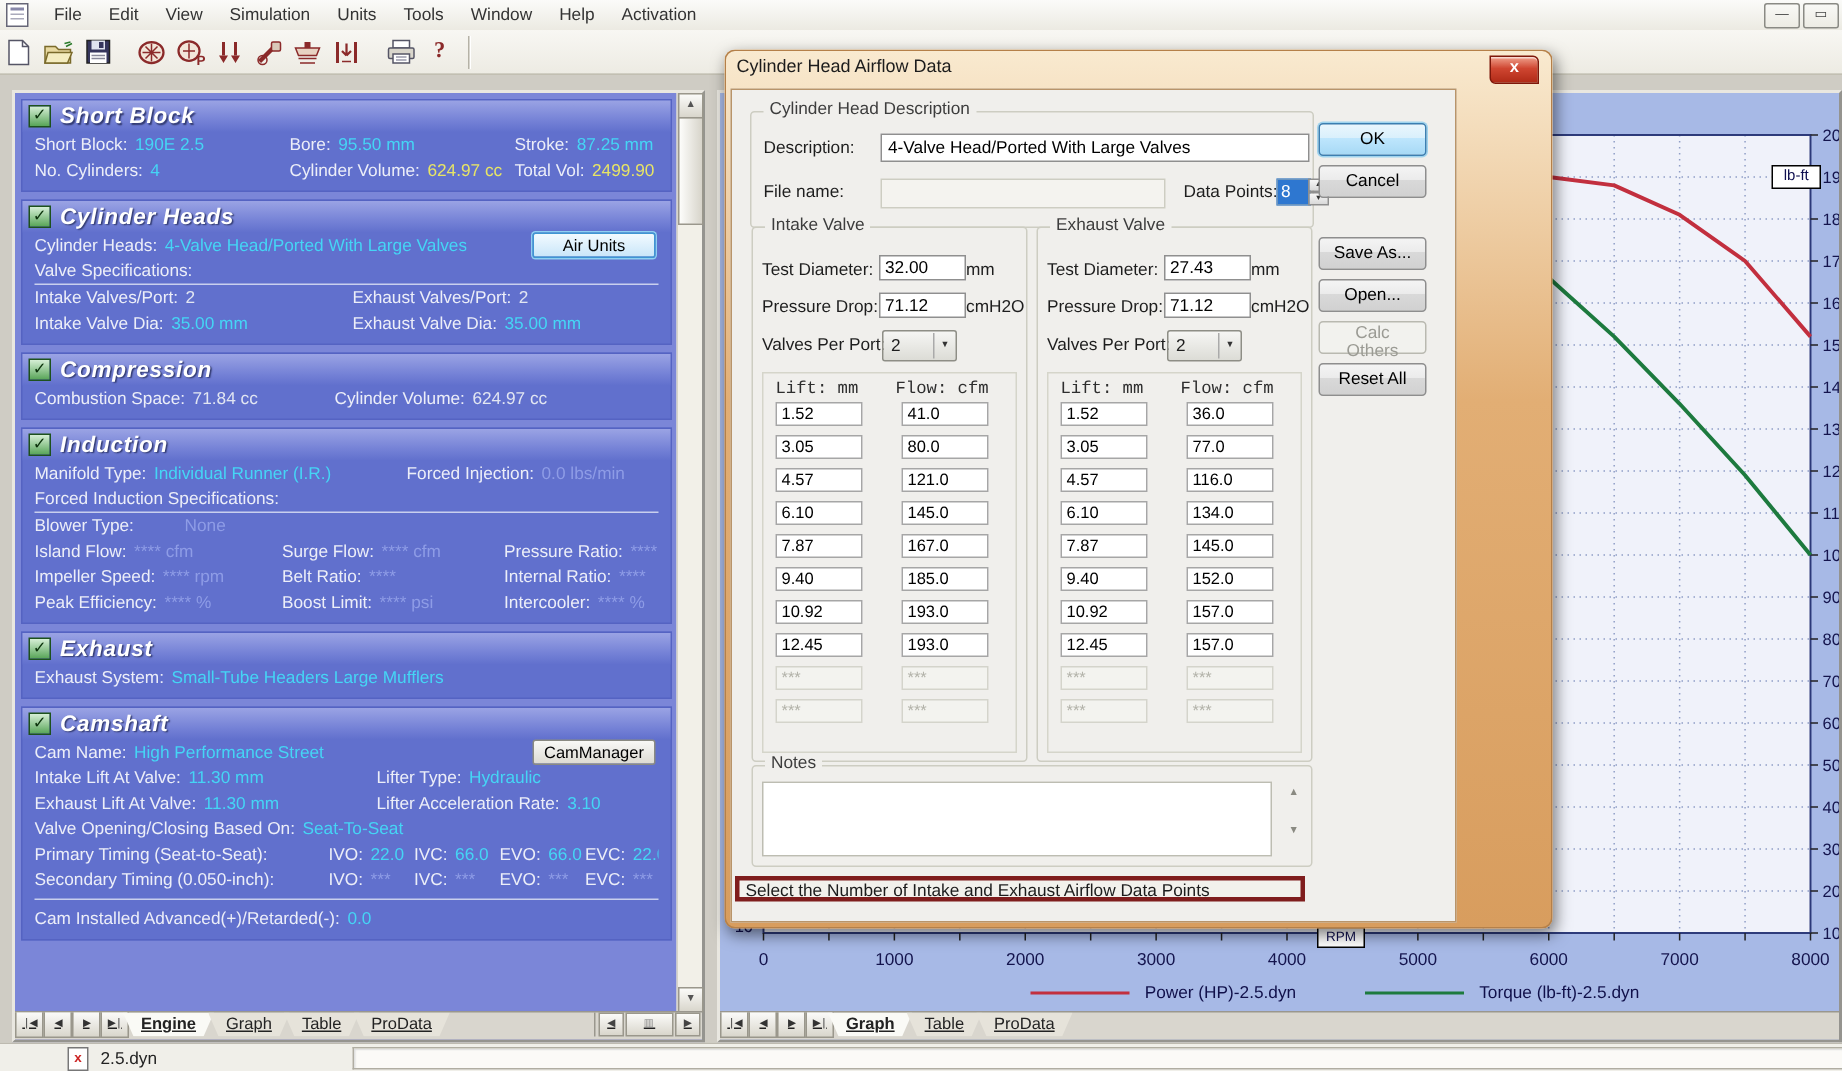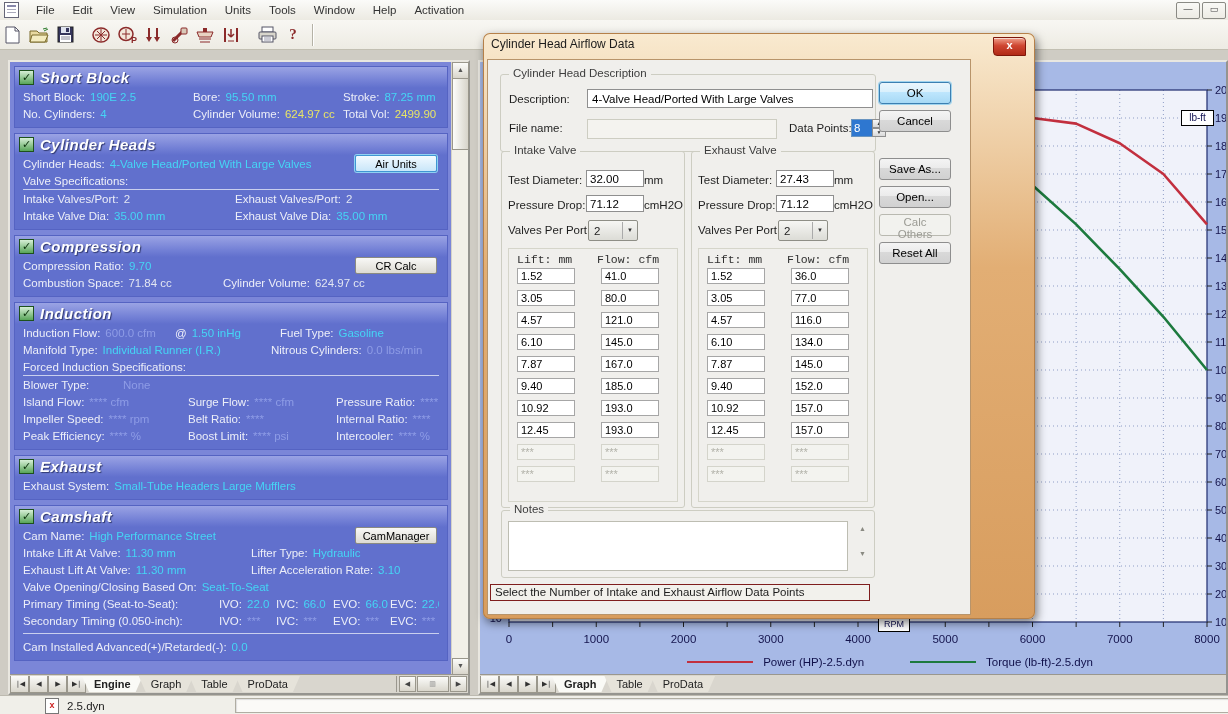--- a/index.html
+++ b/index.html
@@ -68,21 +68,21 @@
   
   #engine-vsb{position:absolute;top:0;right:0;width:16px;bottom:18px;background:#f2f0e8;border-left:1px solid #d6d3c8;}
   .sb-btn{position:absolute;left:0;width:15px;height:15px;background:linear-gradient(#fbfbf9,#d9d6cc);
           border:1px solid #9a978c;font-size:7px;text-align:center;line-height:14px;color:#555;}
   #engine-vsb .up{top:0;}
   #engine-vsb .dn{bottom:0;}
   #engine-thumb{position:absolute;left:0;top:16px;width:15px;height:70px;background:linear-gradient(90deg,#fdfdfb,#d7d4ca);border:1px solid #9a978c;}
 
   
   .tabstrip{position:absolute;left:0;right:0;bottom:0;height:18px;background:#d9d6ce;border-top:1px solid #9a978e;
-            display:flex;align-items:center;font-size:11px;}
+            display:flex;align-items:flex-start;font-size:11px;text-decoration:underline;}
   .tnav{width:17px;background:linear-gradient(#fbfbf9,#d9d6cc);border:1px solid #9a978c;border-top:none;
         font-size:7px;line-height:16px;text-align:center;color:#333;letter-spacing:-1px;}
   .tab{padding:2px 12px;margin-left:-4px;background:#e6e3da;clip-path:polygon(0 0,100% 0,calc(100% - 7px) 100%,7px 100%);
        color:#222;}
   .tab.active{background:#fafaf6;font-weight:bold;}
   .mini-sb{margin-left:auto;display:flex;align-items:center;border-left:1px solid #9a978e;padding-left:2px;}
   .mini-sb span{display:inline-block;width:15px;height:14px;border:1px solid #9a978c;background:linear-gradient(#fbfbf9,#d9d6cc);
         font-size:7px;line-height:13px;text-align:center;color:#444;margin-right:1px;}
   .mini-sb .mid{width:30px;color:#888;letter-spacing:1px;}
 
@@ -138,21 +138,21 @@
   .dropdown .darr{width:14px;border-left:1px solid #aaa;font-size:6px;text-align:center;color:#333;line-height:17px;}
   .af-panel{position:absolute;left:6px;top:96px;width:168px;height:252px;border:1px solid #d5d5ca;background:#f0efec;}
   .af-head{display:flex;padding:4px 0 2px 8px;color:#2e2e2e;font-family:Liberation Mono, monospace;}
   .af-head span{width:82px;}
   .af-row{display:flex;padding:0 0 6px 8px;}
   .af-in{width:50px;height:14px;border:1px solid #a6a6a6;font:inherit;font-size:11px;padding:0 3px;margin-right:26px;background:#fff;}
   .af-in.off{background:#f3f3ef;border:1px solid #d4d4cb;color:#b2b2a9;}
   #grp-notes{left:13px;top:450px;width:372px;height:66px;}
   #notes-ta{position:absolute;left:6px;top:10px;width:334px;height:44px;border:1px solid #bdbdb2;background:#fff;resize:none;font:inherit;}
   #notes-arrows{position:absolute;right:8px;top:14px;display:flex;flex-direction:column;gap:18px;color:#8a8a82;font-size:7px;}
-  #dlg-status{position:absolute;left:2px;top:524px;width:380px;height:17px;border:1px solid #7f1d1d;background:#f2f1ec;
+  #dlg-status{position:absolute;left:2px;top:524px;width:380px;height:17px;border:3px solid #7f1d1d;background:#f2f1ec;
               padding:1px 4px;box-sizing:border-box;color:#1c1c1c;}
 
   
   #statusbar{position:absolute;left:0;top:695px;width:1228px;height:19px;background:#f0efe9;border-top:1px solid #bdbab0;
              display:flex;align-items:center;}
   #sb-icon{width:12px;height:14px;border:1px solid #777;background:#fff;margin:0 8px 0 45px;position:relative;
            color:#c22;font-size:9px;line-height:13px;text-align:center;font-weight:bold;}
   #sb-field{margin-left:130px;flex:1;height:13px;border:1px solid #b0ada2;border-right:none;background:#fbfaf7;box-shadow:inset 1px 1px 1px #ddd;}
 </style>
 </head>
@@ -326,64 +326,43 @@
                 <span class="lbl">Exhaust Valve Dia:</span>
                 <span class="val cyan">35.00 mm</span>
               </span>
             </div>
           </div>
           <div class="section sec-compression">
             <div class="sec-head">
               <span class="chk">✓</span>
               <span class="sec-title">Compression</span>
             </div>
-            <div class="prow r0">
-              <span class="cell c0">
-                <span class="lbl">Compression Ratio:</span>
-                <span class="val cyan">9.70</span>
-              </span>
-              <button class="pbtn plain">CR Calc</button>
-            </div>
             <div class="prow r1">
               <span class="cell c0">
                 <span class="lbl">Combustion Space:</span>
                 <span class="val white">71.84 cc</span>
               </span>
               <span class="cell c1">
                 <span class="lbl">Cylinder Volume:</span>
                 <span class="val white">624.97 cc</span>
               </span>
             </div>
           </div>
           <div class="section sec-induction">
             <div class="sec-head">
               <span class="chk">✓</span>
               <span class="sec-title">Induction</span>
             </div>
-            <div class="prow r0">
-              <span class="cell c0">
-                <span class="lbl">Induction Flow:</span>
-                <span class="val dim">600.0 cfm</span>
-              </span>
-              <span class="cell c1">
-                <span class="lbl">@</span>
-                <span class="val cyan">1.50 inHg</span>
-              </span>
-              <span class="cell c2">
-                <span class="lbl">Fuel Type:</span>
-                <span class="val cyan">Gasoline</span>
-              </span>
-            </div>
             <div class="prow r1">
               <span class="cell c0">
                 <span class="lbl">Manifold Type:</span>
                 <span class="val cyan">Individual Runner (I.R.)</span>
               </span>
               <span class="cell c1">
-                <span class="lbl">Nitrous Cylinders:</span>
+                <span class="lbl">Forced Injection:</span>
                 <span class="val dim">0.0 lbs/min</span>
               </span>
             </div>
             <div class="prow r2 underline">
               <span class="cell c0">
                 <span class="lbl">Forced Induction Specifications:</span>
               </span>
             </div>
             <div class="prow r3">
               <span class="cell c0">

